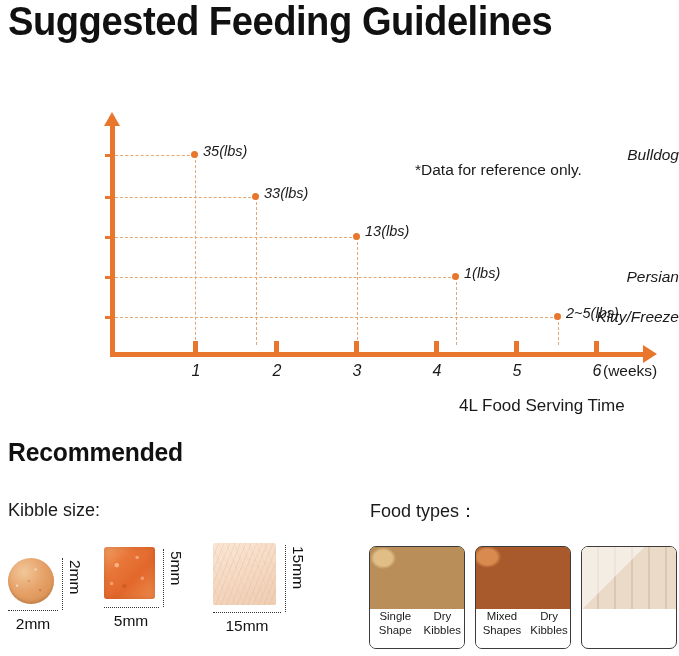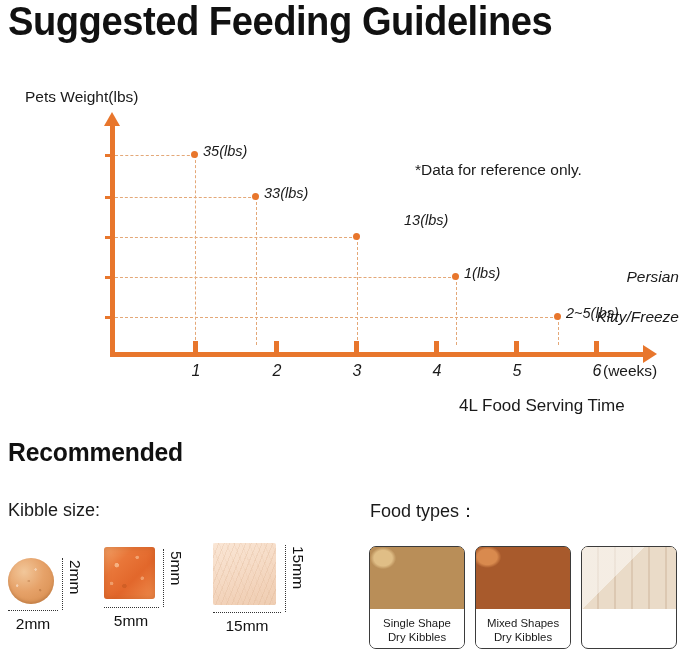--- a/index.html
+++ b/index.html
@@ -286,22 +286,22 @@
     width: 100%;
     height: 62px;
   }
   .food-caption {
     position: absolute;
     left: 0;
     top: 62px;
     width: 100%;
     height: 41px;
     display: flex;
-    flex-direction: column;
-    align-items: center;
+    flex-direction: row;
+    align-items: flex-start;
     justify-content: center;
     font-size: 11.4px;
     line-height: 14px;
     color: #1a1a1a;
     text-align: center;
     background: #fff;
   }
 
   
   .photo-single {
@@ -338,28 +338,28 @@
       repeating-linear-gradient(0deg, #E6D5C0 0 13px, #D3BCA4 13px 15px);
   }
 </style>
 </head>
 <body>
 
 <div id="page-title">Suggested Feeding Guidelines</div>
 
 <div id="chart">
 
-  <div id="y-axis-title">Pets Weight(lbs)</div>
   <div id="chart-note">*Data for reference only.</div>
 
   <div class="axis-arrow-v"></div>
   <div class="axis-line-v"></div>
   <div class="axis-line-h"></div>
   <div class="axis-arrow-h"></div>
 
+  <div class="y-tick-label" style="top:58px; width:104px;">Bulldog</div>
   <div class="y-tick-label" style="top:180px; width:104px;">Persian</div>
   <div class="y-tick-label" style="top:220px; width:104px;">Kitty/Freeze</div>
 
   <div class="y-tick-mark" style="left:105px; top:66px;"></div>
   <div class="y-tick-mark" style="left:105px; top:108px;"></div>
   <div class="y-tick-mark" style="left:105px; top:148px;"></div>
   <div class="y-tick-mark" style="left:105px; top:188px;"></div>
   <div class="y-tick-mark" style="left:105px; top:228px;"></div>
 
   <div class="grid-line" style="left:115px; top:67px;  width:80px;"></div>
@@ -375,21 +375,21 @@
   <div class="drop-line" style="left:558px; top:229px; height:28px;"></div>
 
   <div class="data-dot" style="left:191px; top:63px;"></div>
   <div class="data-dot" style="left:252px; top:105px;"></div>
   <div class="data-dot" style="left:353px; top:145px;"></div>
   <div class="data-dot" style="left:452px; top:185px;"></div>
   <div class="data-dot" style="left:554px; top:225px;"></div>
 
   <div class="data-label" style="left:203px; top:55px;">35(lbs)</div>
   <div class="data-label" style="left:264px; top:97px;">33(lbs)</div>
-  <div class="data-label" style="left:365px; top:124px;margin-left:39px;">13(lbs)</div>
+  <div class="data-label" style="left:365px; top:135px;">13(lbs)</div>
   <div class="data-label" style="left:464px; top:177px;">1(lbs)</div>
   <div class="data-label" style="left:566px; top:217px;">2~5(lbs)</div>
 
   <div class="x-tick-mark" style="left:193px;"></div>
   <div class="x-tick-mark" style="left:274px;"></div>
   <div class="x-tick-mark" style="left:354px;"></div>
   <div class="x-tick-mark" style="left:434px;"></div>
   <div class="x-tick-mark" style="left:514px;"></div>
   <div class="x-tick-mark" style="left:594px;"></div>
 

